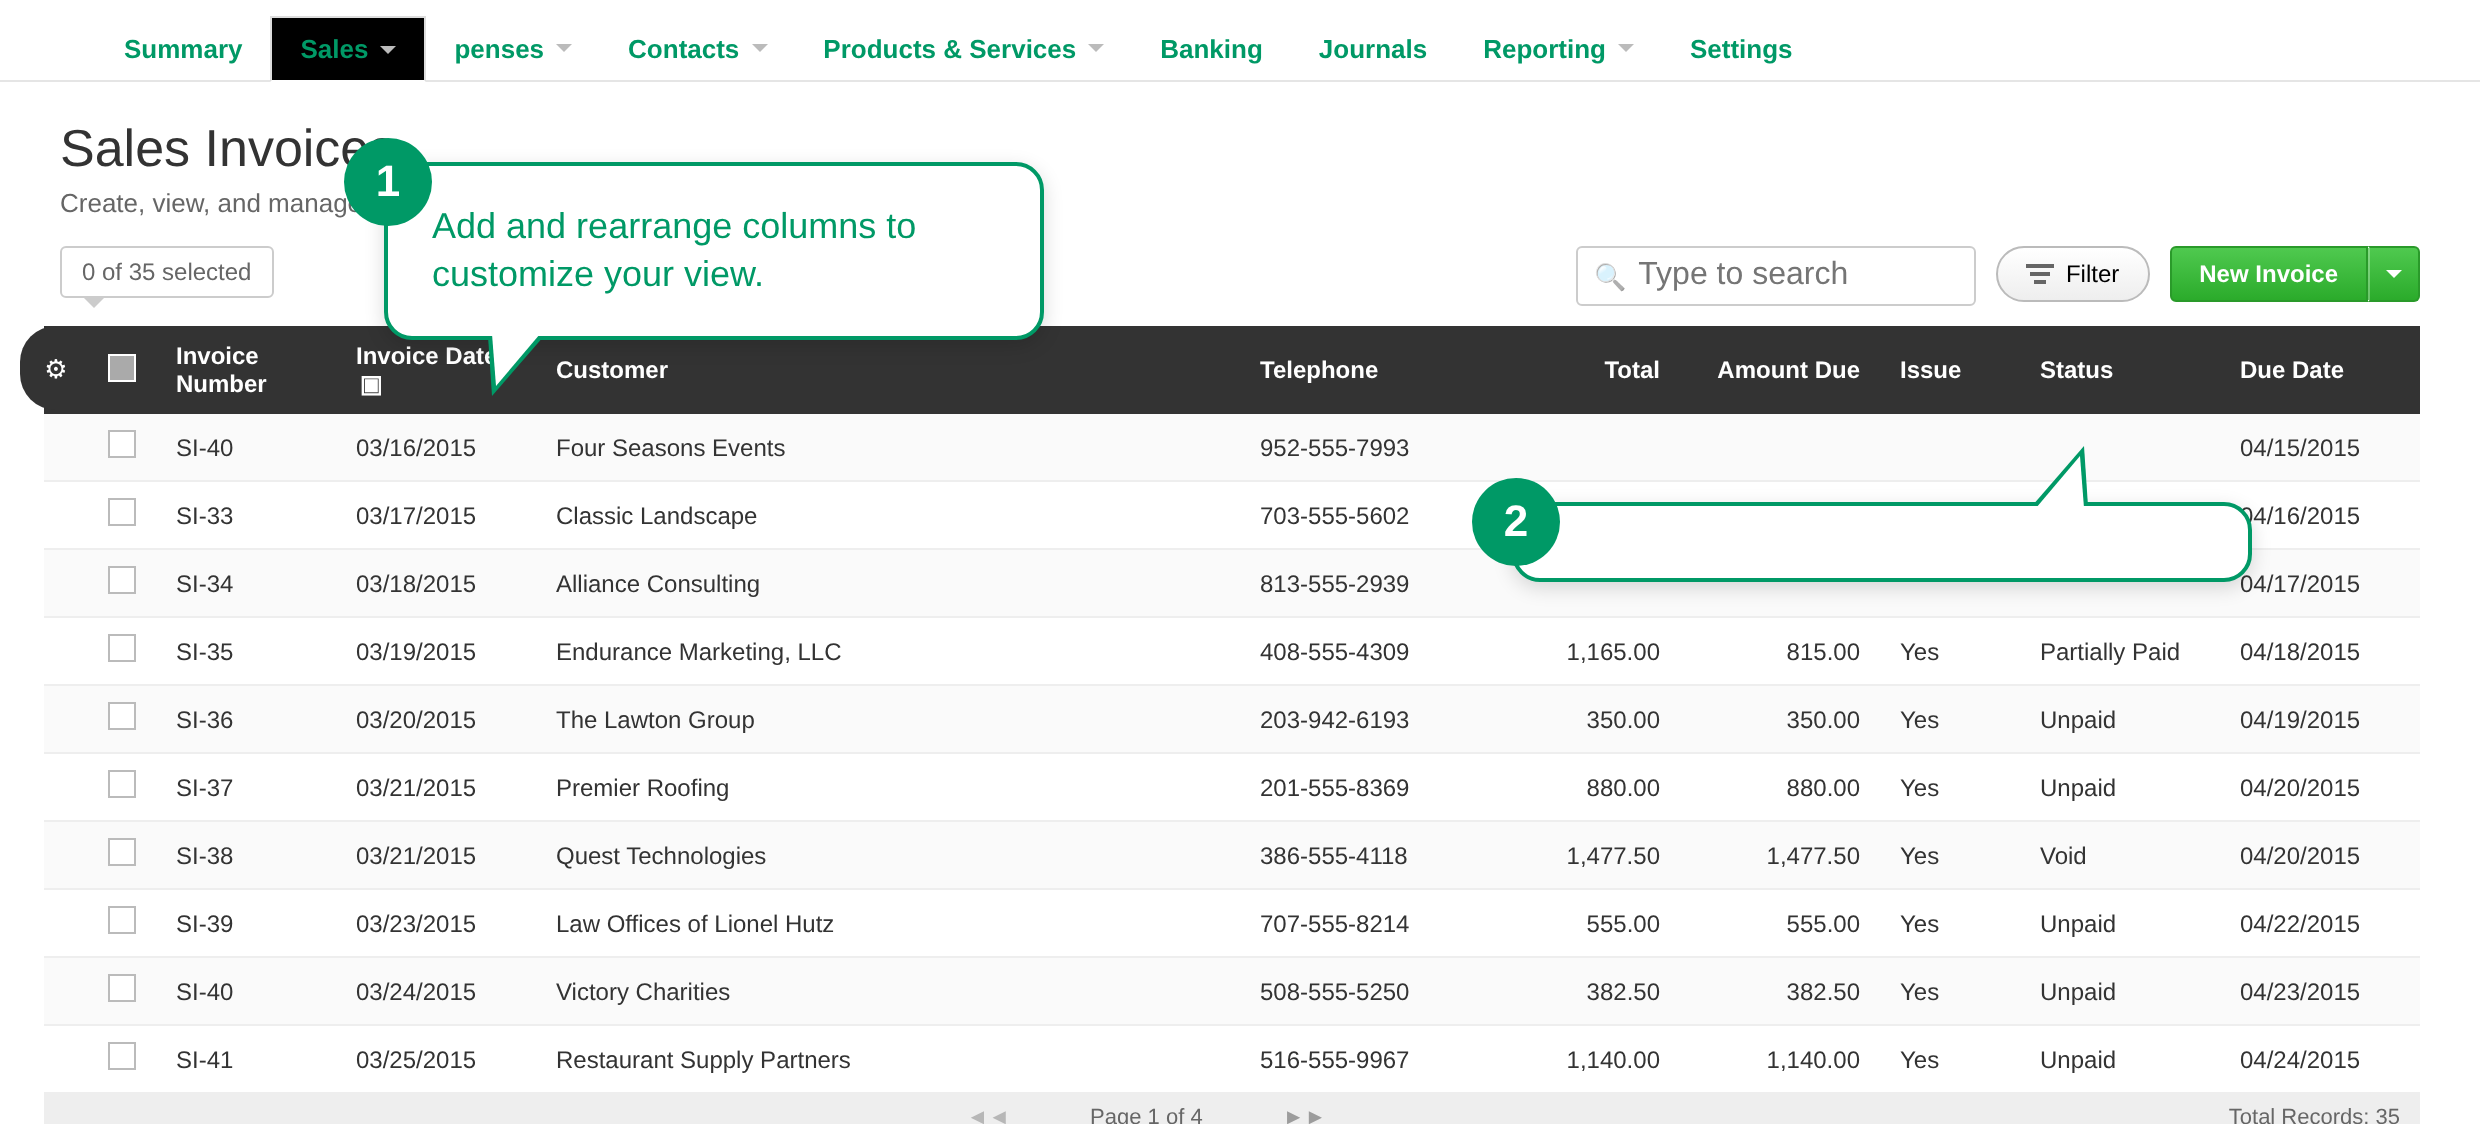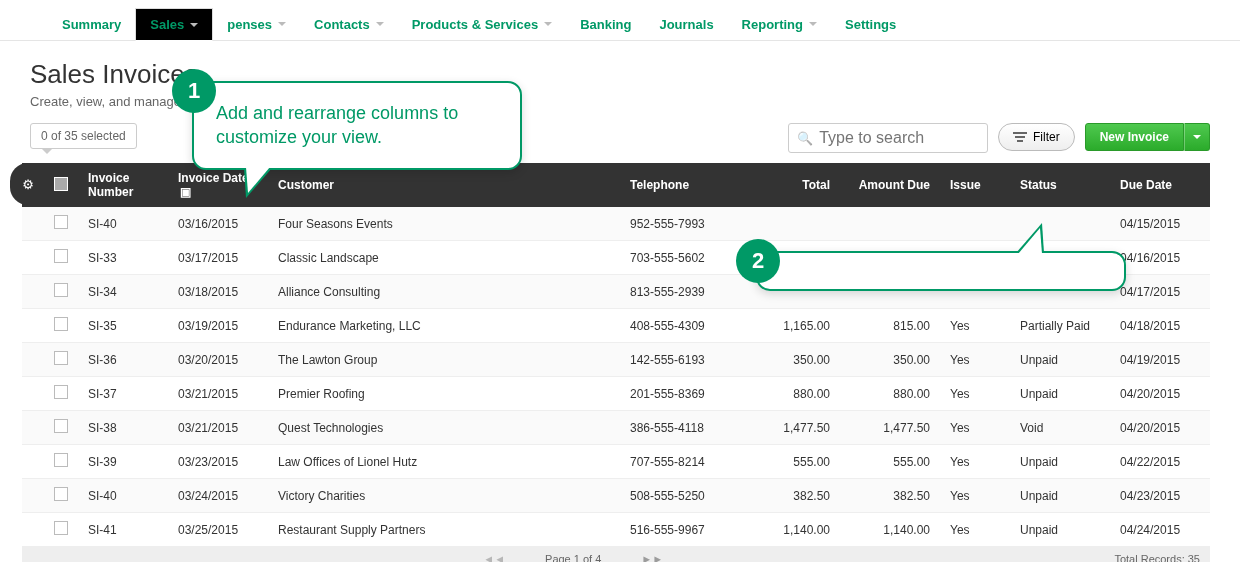--- a/index.html
+++ b/index.html
@@ -180,21 +180,21 @@
             <td class="right">815.00</td>
             <td>Yes</td>
             <td>Partially Paid</td>
             <td>04/18/2015</td>
           </tr>
           <tr>
             <td style="padding-left:32px;"><span class="chk"></span></td>
             <td>SI-36</td>
             <td>03/20/2015</td>
             <td>The Lawton Group</td>
-            <td>142-555-6193</td>
+            <td>203-942-6193</td>
             <td class="right">350.00</td>
             <td class="right">350.00</td>
             <td>Yes</td>
             <td>Unpaid</td>
             <td>04/19/2015</td>
           </tr>
           <tr>
             <td style="padding-left:32px;"><span class="chk"></span></td>
             <td>SI-37</td>
             <td>03/21/2015</td>

